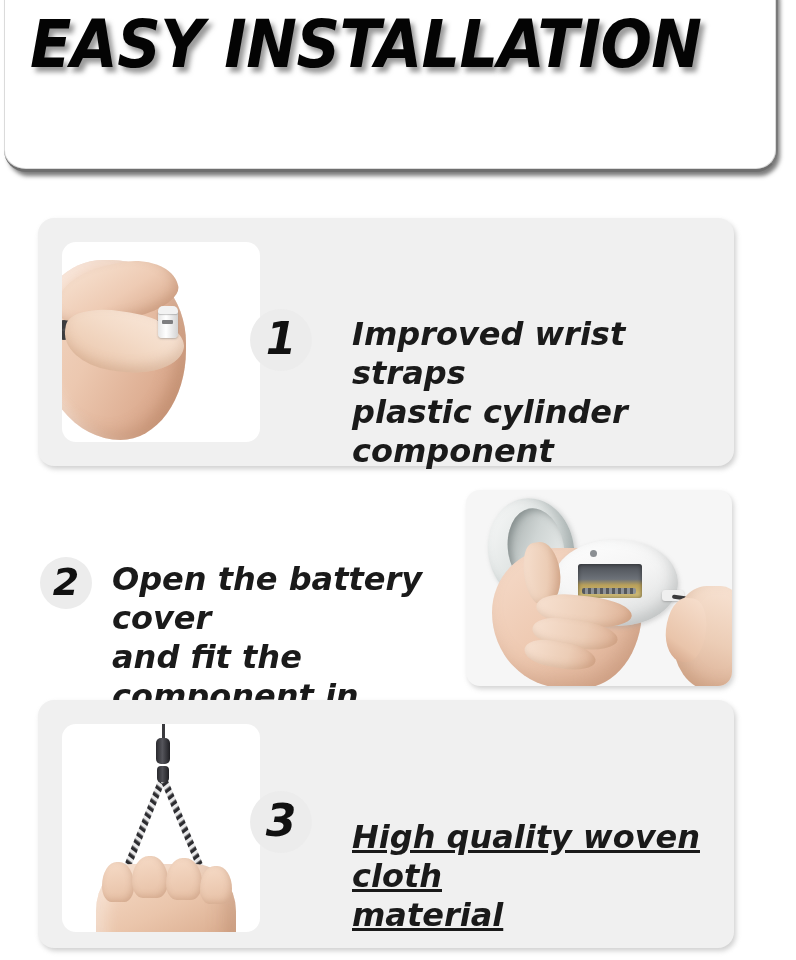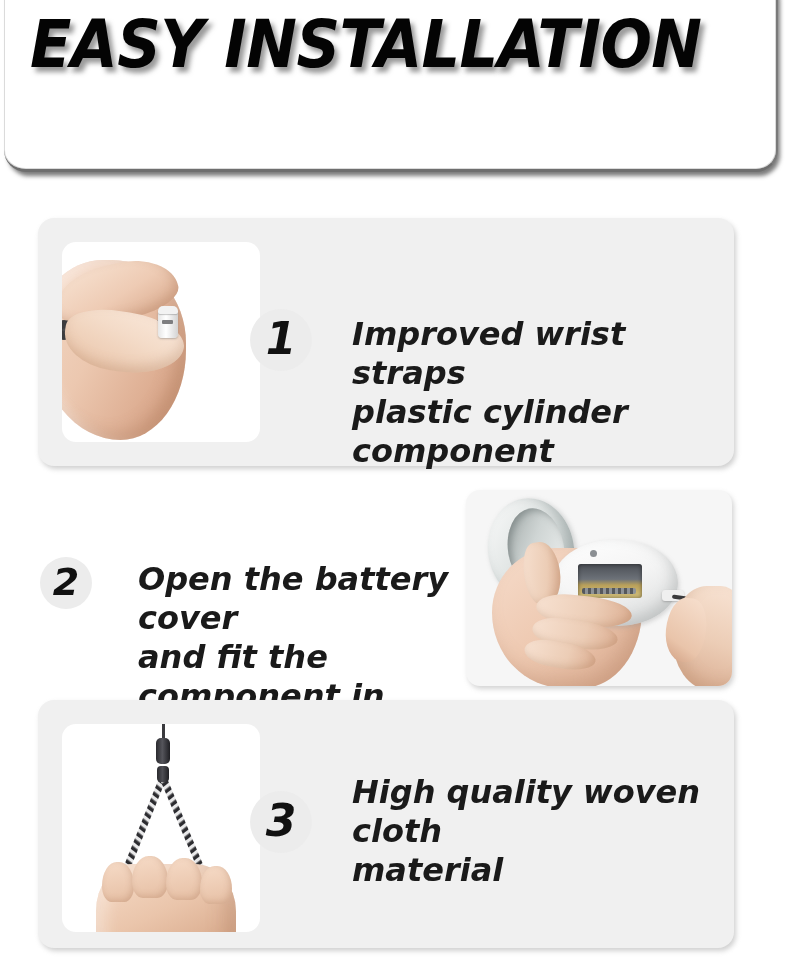--- a/index.html
+++ b/index.html
@@ -99,22 +99,22 @@
   .step-text {
     position: absolute;
     font-size: 32px;
     line-height: 1.22;
     font-weight: 700;
     font-style: italic;
     color: #1a1a1a;
     white-space: pre-line;
   }
   #text-1 { left: 352px; top: 315px; width: 380px; }
-  #text-2 { left: 112px; top: 560px; width: 370px; margin-left: 26px; }
-  #text-3 { left: 352px; top: 773px; width: 380px; }
+  #text-2 { left: 112px; top: 560px; width: 370px; }
+  #text-3 { left: 352px; top: 818px; width: 380px; text-decoration: underline; }
 
   
   .art { position: absolute; inset: 0; }
 
   
   .p1-hand {
     position: absolute;
     left: -24px; top: 18px;
     width: 148px; height: 180px;
     background: linear-gradient(118deg, #f3d9c6 0%, #ecc8b0 42%, #dcab8f 78%, #c9906f 100%);

